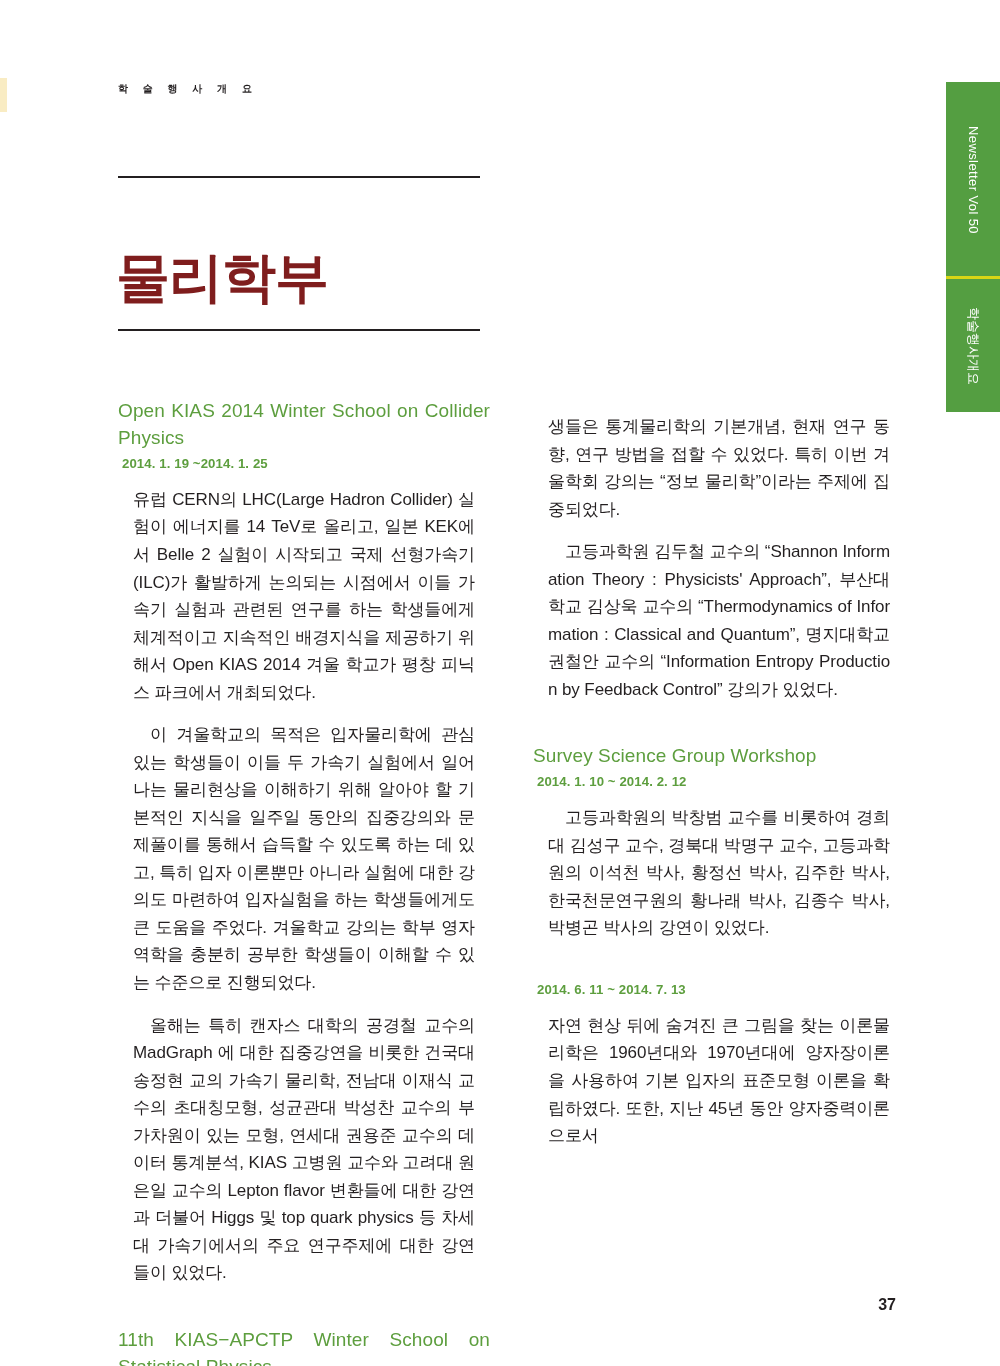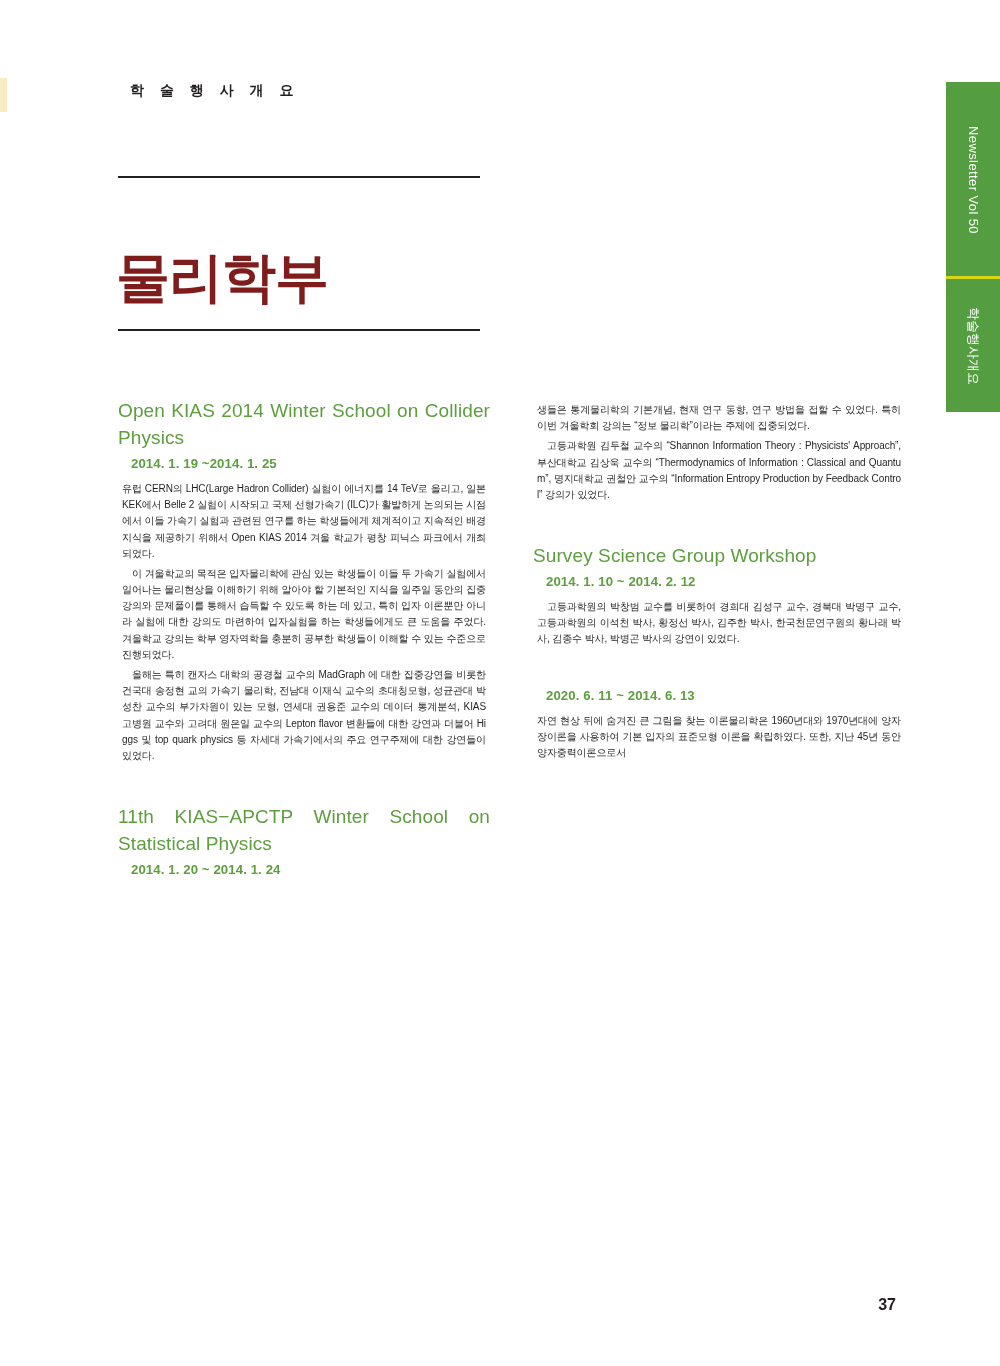--- a/index.html
+++ b/index.html
@@ -64,25 +64,24 @@
   .side-tab .vtext-ko {
     font-size: 13px;
     letter-spacing: 0px;
   }
 
   
   .kicker {
     position: absolute;
     left: 118px;
     top: 82px;
-    font-size: 14px;
+    font-size: 10px;
     letter-spacing: 6px;
     color: #231f20;
     font-weight: 600;
-    margin-left: 12px;
   }
   .rule {
     position: absolute;
     left: 118px;
     width: 362px;
     height: 2px;
     background: #231f20;
   }
   .rule-top { top: 176px; }
   .rule-bottom { top: 329px; }
@@ -114,29 +113,29 @@
     margin: 0 0 4px 0;
     font-size: 19px;
     font-weight: 400;
     line-height: 1.42;
     color: #5d9e3e;
     text-align: justify;
     text-justify: inter-word;
     letter-spacing: .1px;
   }
   .art-date {
-    margin: 0 0 10px 13px;
+    margin: 0 0 10px 4px;
     font-size: 13.2px;
     font-weight: 700;
     color: #5d9e3e;
     letter-spacing: .1px;
   }
   p.art-para {
-    margin: 4px;
-    font-size: 10px;
+    margin: 15px;
+    font-size: 17px;
     line-height: 1.62;
     color: #231f20;
     text-align: justify;
     text-justify: inter-word;
     word-break: break-all;
     letter-spacing: -.1px;
   }
   p.art-para.indent { text-indent: 1em; }
   p.art-para + p.art-para { margin-top: 0; }
 
@@ -188,18 +187,18 @@
     <div class="article">
       <p class="art-para">생들은 통계물리학의 기본개념, 현재 연구 동향, 연구 방법을 접할 수 있었다. 특히 이번 겨울학회 강의는 “정보 물리학”이라는 주제에 집중되었다.</p>
       <p class="art-para indent">고등과학원 김두철 교수의 “Shannon Information Theory : Physicists' Approach”, 부산대학교 김상욱 교수의 “Thermodynamics of Information : Classical and Quantum”, 명지대학교 권철안 교수의 “Information Entropy Production by Feedback Control” 강의가 있었다.</p>
     </div>
     <div class="article">
       <h2 class="art-title">Survey Science Group Workshop</h2>
       <div class="art-date">2014. 1. 10 ~ 2014. 2. 12</div>
       <p class="art-para indent">고등과학원의 박창범 교수를 비롯하여 경희대 김성구 교수, 경북대 박명구 교수, 고등과학원의 이석천 박사, 황정선 박사, 김주한 박사, 한국천문연구원의 황나래 박사, 김종수 박사, 박병곤 박사의 강연이 있었다.</p>
     </div>
     <div class="article">
-      <div class="art-date">2020. 6. 11 ~ 2014. 6. 13</div>
+      <div class="art-date">2014. 6. 11 ~ 2014. 7. 13</div>
       <p class="art-para">자연 현상 뒤에 숨겨진 큰 그림을 찾는 이론물리학은 1960년대와 1970년대에 양자장이론을 사용하여 기본 입자의 표준모형 이론을 확립하였다. 또한, 지난 45년 동안 양자중력이론으로서</p>
     </div>
   </div>
 
 <div class="page-number">37</div>
 
 </body></html>

